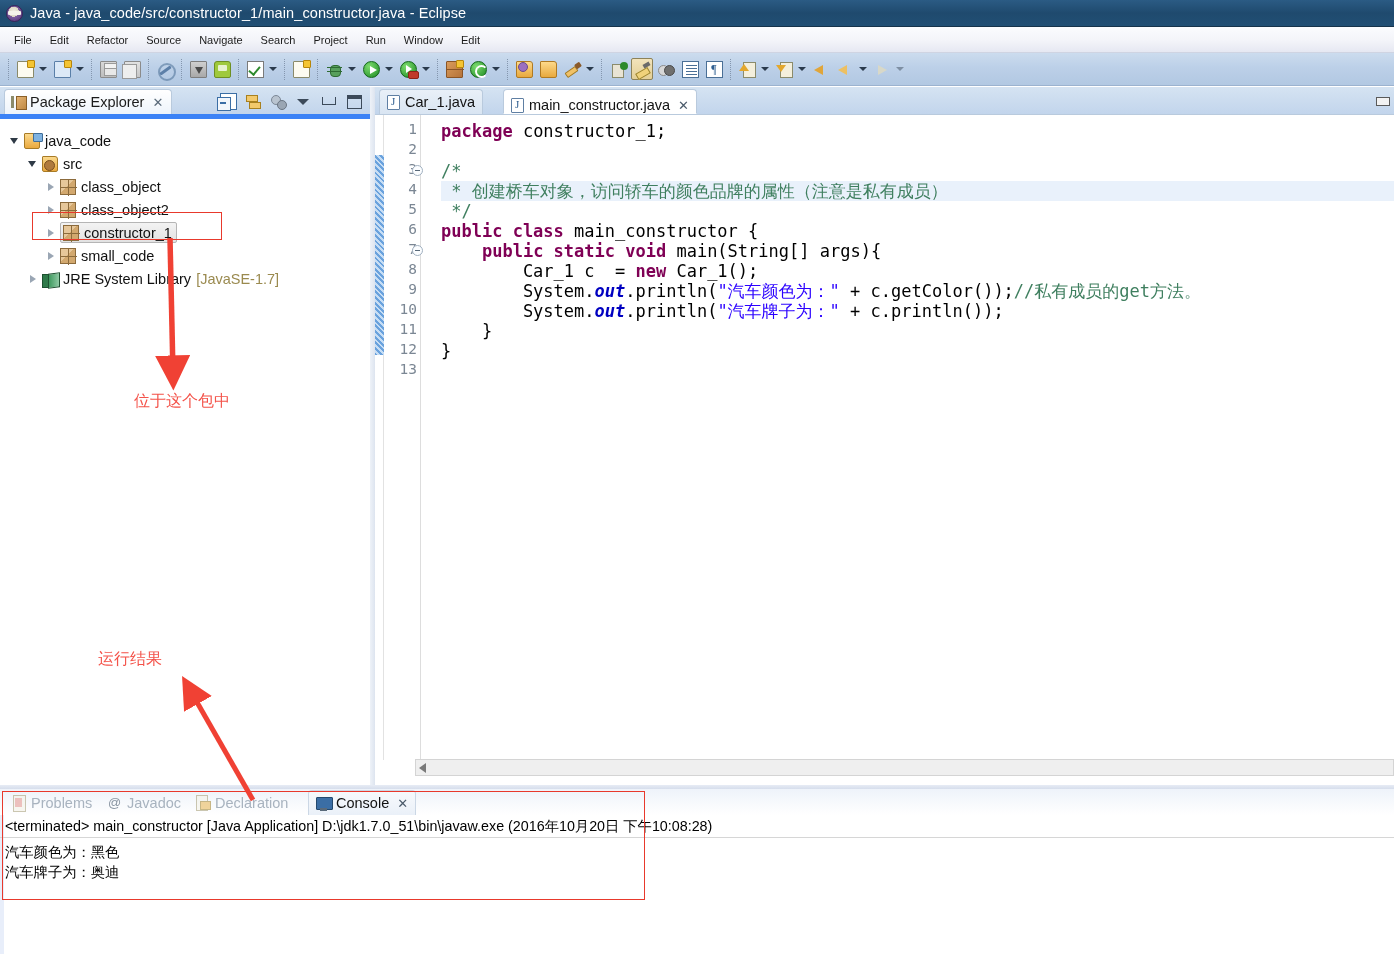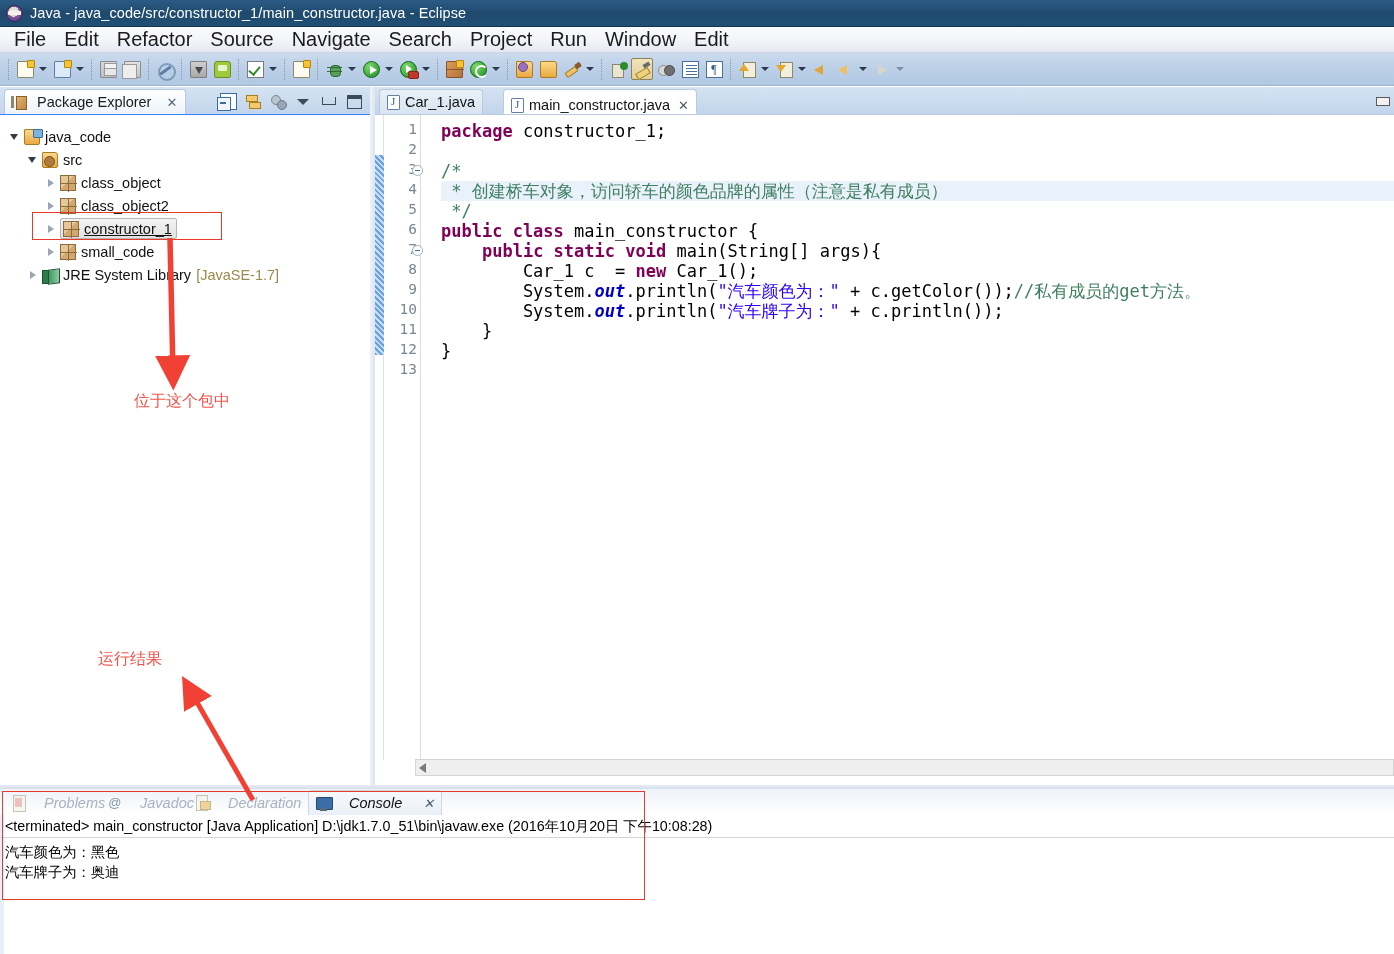--- a/index.html
+++ b/index.html
@@ -41,21 +41,21 @@
 
   
   .menubar {
     position: absolute; left: 0; top: 27px; width: 1394px; height: 26px;
     background: linear-gradient(to bottom, #fbfcfe 0%, #f3f4f9 55%, #e6e8f2 100%);
     display: flex; align-items: center;
     padding-left: 5px;
     border-bottom: 1px solid #cfd4e2;
   }
   .menubar .menu-item {
-    font-size: 20px; color: #1b1b1b;
+    font-size: 11px; color: #1b1b1b;
     padding: 2px 9px; cursor: default;
     white-space: nowrap;
   }
 
   
   .toolbar {
     position: absolute; left: 0; top: 53px; width: 1394px; height: 33px;
     background: linear-gradient(to bottom, #ccdcee 0%, #bcd0e8 45%, #b2c8e2 100%);
     display: flex; align-items: center;
     padding-left: 4px;
@@ -154,21 +154,21 @@
   .pe-tabrow {
     position: absolute; left: 0; top: 0; width: 370px; height: 27px;
     background: linear-gradient(to bottom,#d5e3f2,#c2d5ec);
   }
   .pe-tab {
     position: absolute; left: 4px; top: 2px; height: 25px;
     background: linear-gradient(to bottom,#ffffff,#eef4fb);
     border: 1px solid #b9cadd; border-bottom: none;
     border-radius: 4px 4px 0 0;
     display: flex; align-items: center; padding: 0 8px 0 6px;
-    font-size: 14.5px; color: #1b1b1b; gap: 12px;
+    font-size: 14.5px; color: #1b1b1b; gap: 5px;
   }
   .pe-tabicon {
     width: 14px; height: 14px; position: relative; flex: none;
   }
   .pe-tabicon::before{content:"";position:absolute;left:0;top:1px;width:3px;height:12px;background:#8b8b6b;}
   .pe-tabicon::after{content:"";position:absolute;left:5px;top:1px;width:9px;height:12px;background:linear-gradient(135deg,#e2b272,#c08a45);border:1px solid #8a5f28;}
   .pe-close {
     font-size: 13px; color: #5a6a7a; margin-left: 3px;
   }
   .pe-toolicons {
@@ -183,21 +183,21 @@
   .pe-ti-link::after{content:"";position:absolute;left:4px;top:9px;width:10px;height:5px;background:#f3c96b;border:1px solid #a8801f;}
   .pe-ti-view::before{content:"";position:absolute;left:1px;top:2px;width:8px;height:8px;background:#b9c4d0;border:1px solid #7b8796;border-radius:50%;}
   .pe-ti-view::after{content:"";position:absolute;left:7px;top:7px;width:8px;height:8px;background:#9aa6b4;border:1px solid #6b7684;border-radius:50%;}
   .pe-ti-menu::after{content:"";position:absolute;left:2px;top:6px;width:0;height:0;border-left:6px solid transparent;border-right:6px solid transparent;border-top:6px solid #3c4a5a;}
   .pe-ti-min::after{content:"";position:absolute;left:2px;top:4px;width:12px;height:7px;border:1px solid #3c4a5a;border-top:none;}
   .pe-ti-max::after{content:"";position:absolute;left:2px;top:2px;width:13px;height:12px;border:1px solid #3c4a5a;box-shadow: inset 0 3px 0 0 #3c4a5a;}
 
   .pe-body {
     position: absolute; left: 0; top: 27px; width: 370px; height: 671px;
     background: #ffffff;
-    border-top: 1px solid #3b82f6;
+    border-top: 5px solid #3b82f6;
   }
   .tree-row {
     position: absolute; height: 23px;
     display: flex; align-items: center;
     font-size: 14.5px; color: #111111;
     white-space: nowrap;
   }
   .twisty {
     width: 14px; height: 14px; flex: none; position: relative; margin-right: 2px;
   }
@@ -339,24 +339,23 @@
   .bottom-panel {
     position: absolute; left: 0; top: 789px; width: 1394px; height: 165px;
     background: #ffffff;
   }
   .bp-tabrow {
     position: absolute; left: 0; top: 0; width: 1394px; height: 26px;
     background: linear-gradient(to bottom,#eef3fa,#ffffff);
   }
   .bp-tab {
     position: absolute; top: 1px; height: 25px;
-    display: flex; align-items: center; gap: 18px;
+    display: flex; align-items: center; gap: 5px;
     padding: 0 7px; font-size: 14.5px;
     white-space: nowrap;
-    font-style: italic;
   }
   .bp-tab.inactive { color: #a8b3bf; }
   .bp-tab.active {
     color: #111111;
     background: linear-gradient(to bottom,#f7fafd,#eaf0f8);
     border: 1px solid #cbd7e5; border-bottom: none;
     border-radius: 4px 4px 0 0;
   }
   .bi { width:15px; height:15px; position:relative; flex:none; opacity:.55; }
   .bi-problems { }

